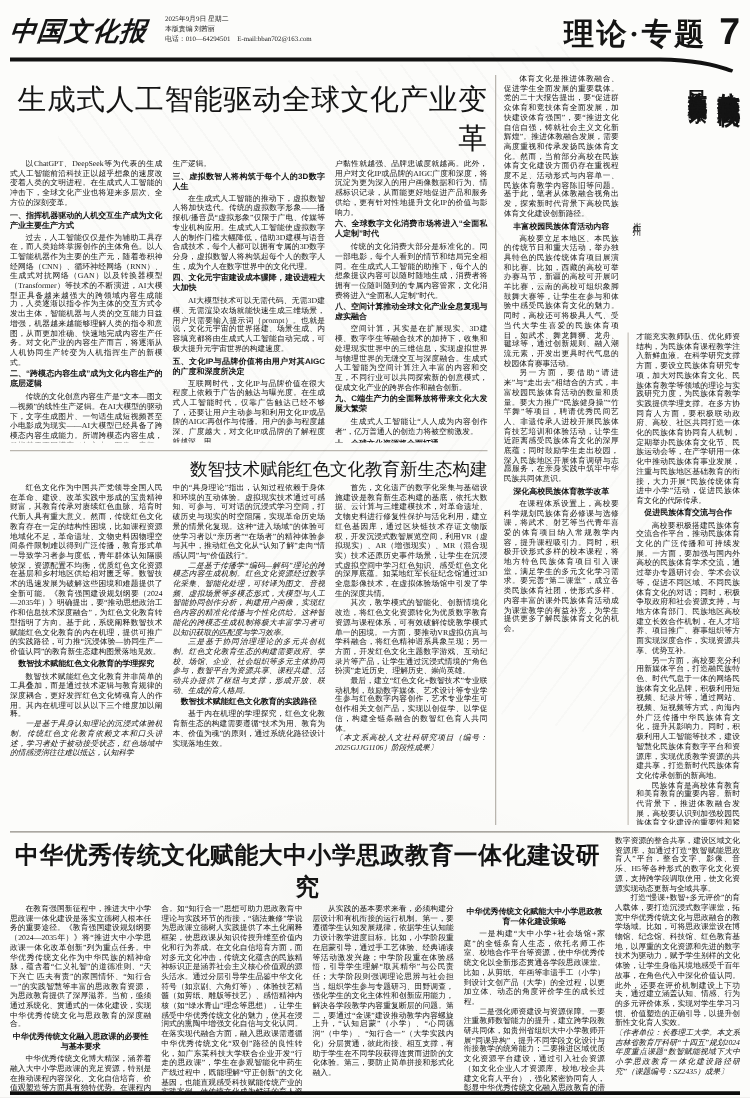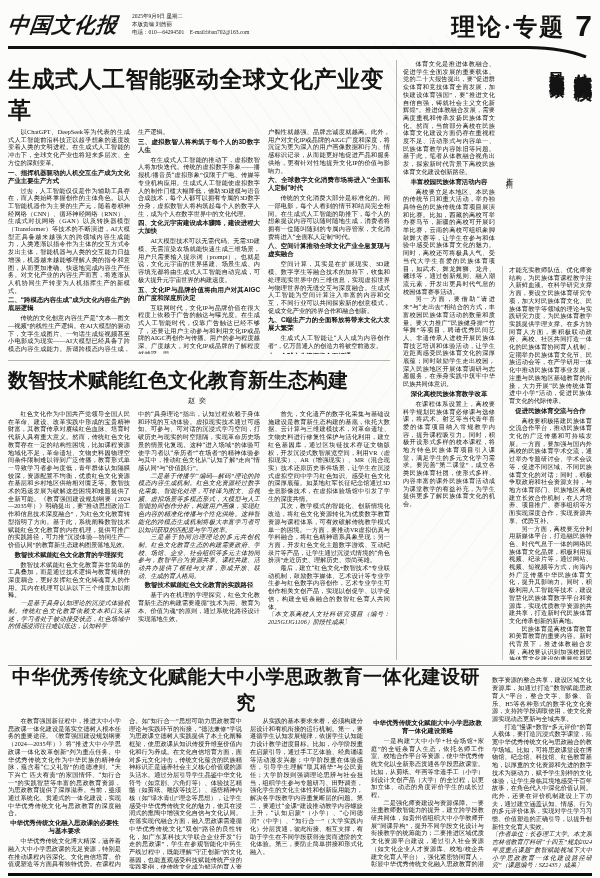--- a/index.html
+++ b/index.html
@@ -25,23 +25,23 @@
   .section-title{font-size:24px;font-weight:900;letter-spacing:2px;}
   .page-no{font-size:30px;font-weight:900;margin-left:10px;font-family:"Liberation Sans",sans-serif;}
   .swoosh{display:block;margin-top:-2px;}
 
   
   .main{display:flex;height:600px;margin-top:2px;}
   .left-main{width:382px;display:flex;flex-direction:column;}
   .right-main{flex:1;margin-left:6px;padding-left:6px;border-left:1px solid #b9b5ae;
               display:flex;position:relative;}
 
-  h2.a-title{margin:4px 0 2px 0;text-align:left;font-weight:700;}
+  h2.a-title{margin:4px 0 2px 0;text-align:right;font-weight:400;}
   .a1 h2.a-title{font-size:23px;letter-spacing:.5px;}
-  .a2 h2.a-title{font-size:20px;}
+  .a2 h2.a-title{font-size:14px;}
   .byline{text-align:center;font-size:7px;margin:1px 0 4px 0;letter-spacing:4px;color:#111;}
 
   .cols{display:flex;gap:8px;}
   .col{flex:1;overflow:hidden;text-align:justify;}
   .a1 .cols{height:226px;}
   .a2{border-top:1px solid #b9b5ae;margin-top:6px;padding-top:2px;}
   .a2 .cols{height:244px;}
 
   .para,.ital,.run,.note{font-size:6.2px;line-height:7.7px;margin:0;}
   .para,.ital{text-indent:2em;}
@@ -55,21 +55,21 @@
   .rcolB{flex:1;margin-left:7px;display:flex;flex-direction:column;}
   .vtitle-wrap{position:relative;height:202px;display:flex;justify-content:flex-end;}
   .vtitle{writing-mode:vertical-rl;font-weight:900;line-height:1.0;letter-spacing:1px;}
   .vtitle .l1{display:block;font-size:18px;margin-left:10px;}
   .vtitle .l2{display:block;font-size:15px;}
   .vauthor{position:absolute;left:2px;top:112px;writing-mode:vertical-rl;font-size:7px;letter-spacing:2px;}
   .rcolB-text{flex:1;overflow:hidden;border-left:1px solid #c6c2bb;padding-left:6px;
               margin-top:4px;text-align:justify;}
 
   
-  .bottom{border-top:1px solid #8f8b84;margin-top:5px;padding-top:3px;display:flex;gap:8px;height:200px;align-items:flex-end;}
+  .bottom{border-top:1px solid #8f8b84;margin-top:5px;padding-top:3px;display:flex;gap:8px;height:200px;}
   .b-left{width:476px;display:flex;flex-direction:column;}
   .b-left h2{margin:2px 0 1px 0;text-align:center;font-size:19px;font-weight:900;letter-spacing:.5px;}
   .b-cols{display:flex;gap:8px;height:152px;}
   .b-col5{flex:1;overflow:hidden;text-align:justify;}
   .bottom-rule{height:3px;background:#0c0c0c;margin-top:4px;}
 </style>
 </head>
 <body>
 
 <div class="page">
@@ -123,21 +123,20 @@
               <p class="para">空间计算，其实是在扩展现实、3D建模、数字孪生等融合技术的加持下，收集和处理现实世界中的三维信息，实现虚拟世界与物理世界的无缝交互与深度融合。生成式人工智能为空间计算注入丰富的内容和交互，不同行业可以共同探索新的创意模式，促成文化产业的跨界合作和融合创新。</p>
               <h4 class="sub">九、C端生产力的全面释放将带来文化大发展大繁荣</h4>
               <p class="para">生成式人工智能让“人人成为内容创作者”，亿万普通人的创造力将被空前激发。</p>
               <h4 class="sub">十、全球文化资源将全面打通</h4>
             </div>
         </div>
       </section>
 
       <section class="a2">
         <h2 class="a-title">数智技术赋能红色文化教育新生态构建</h2>
-        <div class="byline">赵奕</div>
         <div class="cols">
           <div class="col">
               <p class="para">红色文化作为中国共产党领导全国人民在革命、建设、改革实践中形成的宝贵精神财富，其教育传承对赓续红色血脉、培育时代新人具有重大意义。然而，传统红色文化教育存在一定的结构性困境，比如课程资源地域化不足，革命遗址、文物史料因物理空间条件限制难以得到广泛传播，教育形式单一导致学习者参与度低，青年群体认知隔膜较深，资源配置不均衡，优质红色文化资源在基层和乡村地区供给相对匮乏等。数智技术的迅速发展为破解这些困境和难题提供了全新可能。《教育强国建设规划纲要（2024—2035年）》明确提出，要“推动思想政治工作和信息技术深度融合”，为红色文化教育转型指明了方向。基于此，系统阐释数智技术赋能红色文化教育的内在机理，提供可推广的实践路径，可力推“沉浸体验—协同生产—价值认同”的教育新生态建构图景落地见效。</p>
               <h4 class="sub center">数智技术赋能红色文化教育的学理探究</h4>
               <p class="para">数智技术赋能红色文化教育并非简单的工具叠加，而是通过技术逻辑与教育规律的深度耦合，更好发挥红色文化铸魂育人的作用。其内在机理可以从以下三个维度加以阐释。</p>
               <p class="ital">一是基于具身认知理论的沉浸式体验机制。传统红色文化教育依赖文本和口头讲述，学习者处于被动接受状态，红色场域中的情感浸润往往难以抵达，认知科学</p>
             </div>
           <div class="col">
               <p class="para run" style="text-indent: 0px;">中的“具身理论”指出，认知过程依赖于身体和环境的互动体验。虚拟现实技术通过可感知、可参与、可对话的沉浸式学习空间，打破历史与现实的时空阻隔，实现革命历史场景的情景化复现。这种“进入场域”的体验可使学习者以“亲历者”“在场者”的精神体验参与其中，推动红色文化从“认知了解”走向“情感认同”与“价值践行”。</p>
               <p class="ital">二是基于传播学“编码—解码”理论的跨模态内容生成机制。红色文化资源经过数字化采集、智能化处理，可转译为图文、音视频、虚拟场景等多模态形式，大模型与人工智能协同创作分析，构建用户画像，实现红色内容的精准化传播与个性化供给。这种智能化的跨模态生成机制将极大丰富学习者可以知识获取的匹配度与学习效率。</p>

